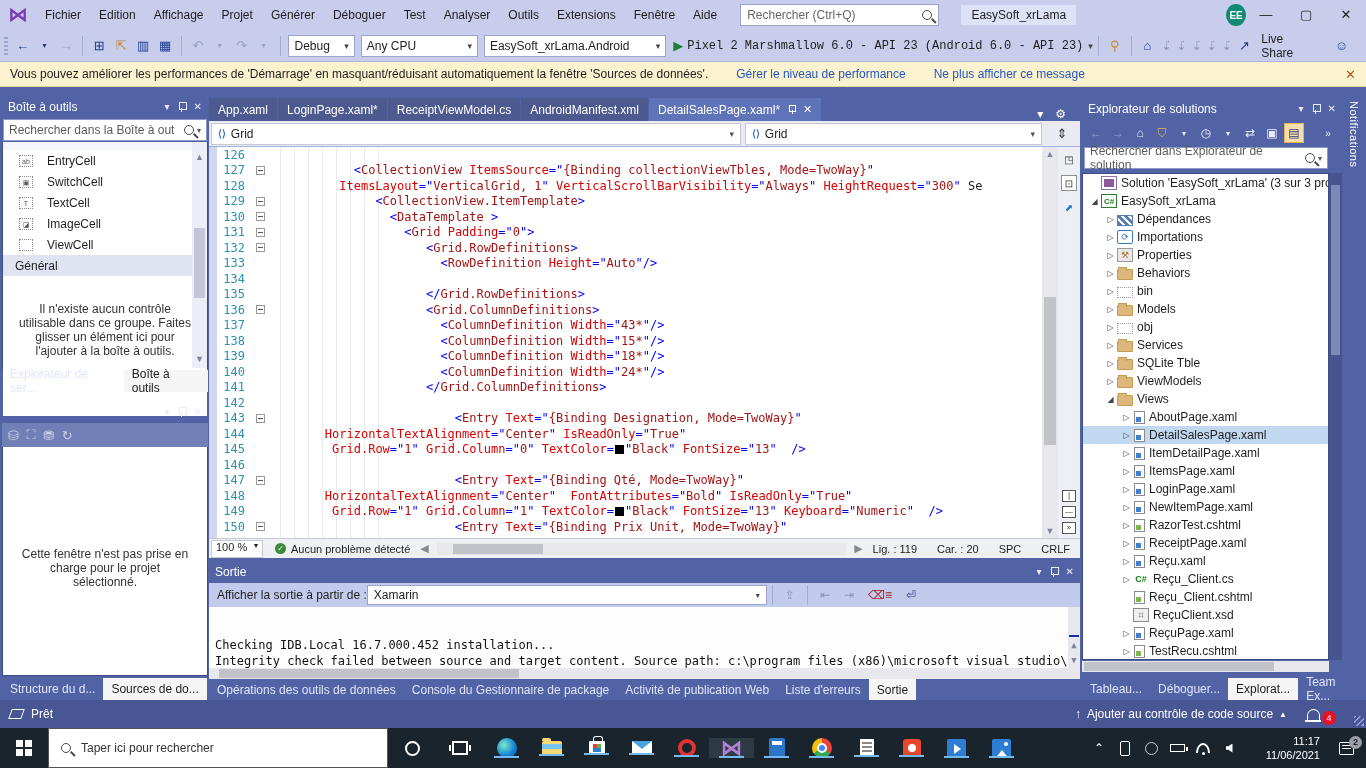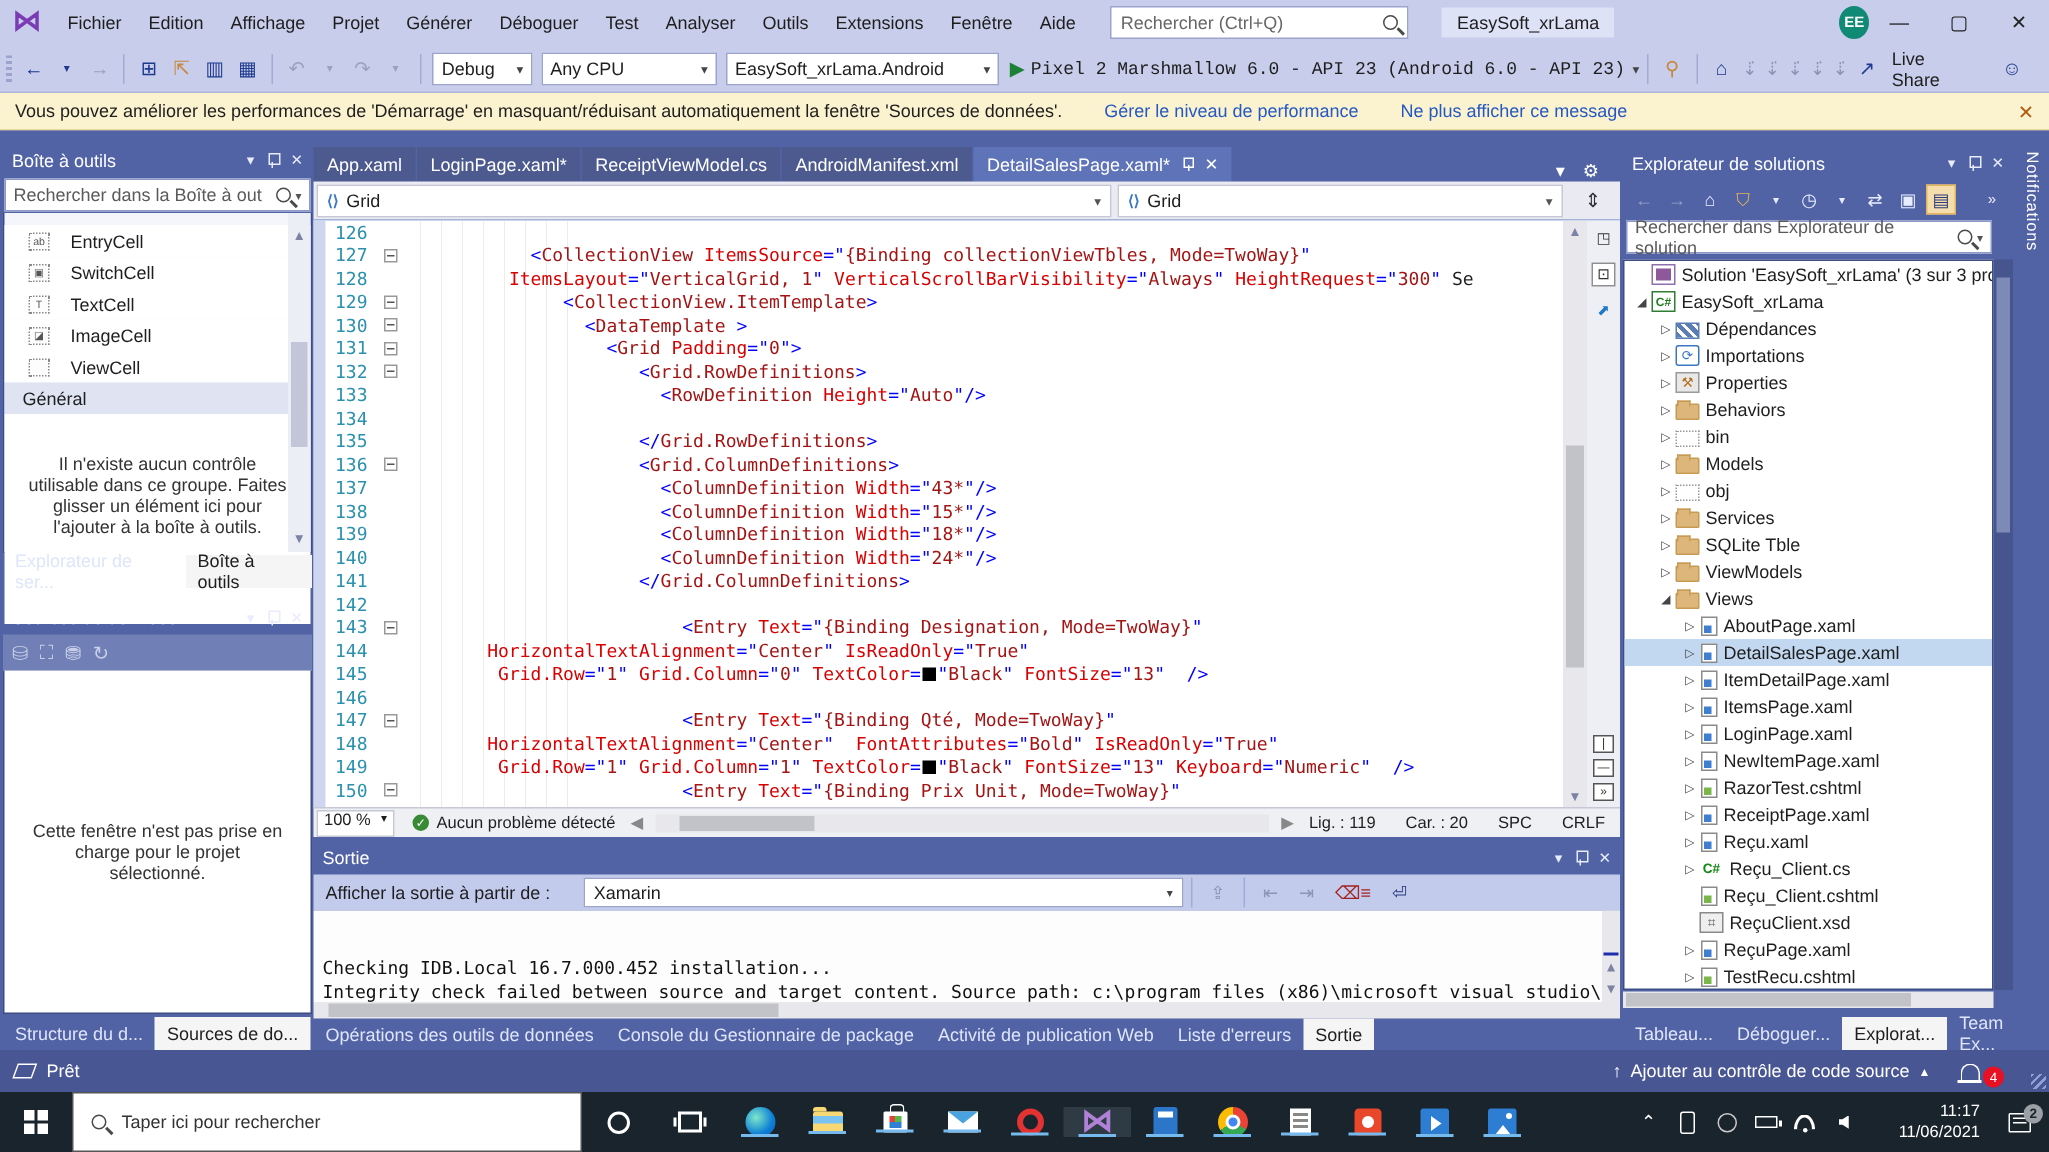--- a/index.html
+++ b/index.html
@@ -110,21 +110,21 @@
   #ed-status{left:209px;top:451px;width:871px;height:20px;background:#eff0f4;border-top:1px solid #c6c8d6;display:flex;align-items:center;font-size:11px;}
   #zoom-dd{width:52px;height:18px;background:#fff;border:1px solid #c6c8d6;display:flex;align-items:flex-start;padding:0 4px;margin-left:2px;}
   .okdot{width:11px;height:11px;border-radius:50%;background:#388a34;color:#fff;font-size:8px;line-height:11px;text-align:center;margin:0 5px 0 12px;}
   #ed-hscroll{flex:1;height:12px;background:#e8e8ec;margin:0 8px;position:relative;}
   #ed-hscroll .thumb{position:absolute;top:1px;bottom:1px;left:4%;width:22%;background:#c2c3c9;}
   .stat-f{margin:0 10px;color:#1e1e1e;}
 
   
   #output-head{left:209px;top:473px;width:871px;height:23px;}
   #output-toolbar{left:209px;top:496px;width:871px;height:24px;background:#c3cbec;display:flex;align-items:center;padding-left:8px;}
-  #out-dd{width:400px;height:20px;background:#fff;border:1px solid #9aa4cf;display:flex;align-items:center;padding:0 6px;margin-left:22px;}
+  #out-dd{width:400px;height:20px;background:#fff;border:1px solid #9aa4cf;display:flex;align-items:center;padding:0 6px;margin-left:0;}
   .out-ico{margin:0 7px;color:#8d93b5;font-size:12px;}
   .out-ico.clr{color:#a52222;}
   #output-log{left:209px;top:520px;width:871px;height:61px;background:#fdfdfd;overflow:hidden;font-family:"DejaVu Sans Mono",monospace;font-size:12px;line-height:15.5px;white-space:pre;color:#111;padding-left:6px;}
   #out-vscroll{position:absolute;right:0;top:0;width:12px;height:61px;background:#e8e8ec;}
   #out-vscroll .mk{position:absolute;left:1px;right:1px;top:28px;height:2px;background:#1b2dab;}
   #out-hscroll{left:209px;top:581px;width:871px;height:11px;background:#e8e8ec;}
   #out-hscroll .thumb{position:absolute;left:10px;top:1px;bottom:1px;width:300px;background:#c2c3c9;}
   #out-tabs{left:209px;top:592px;}
 
   

